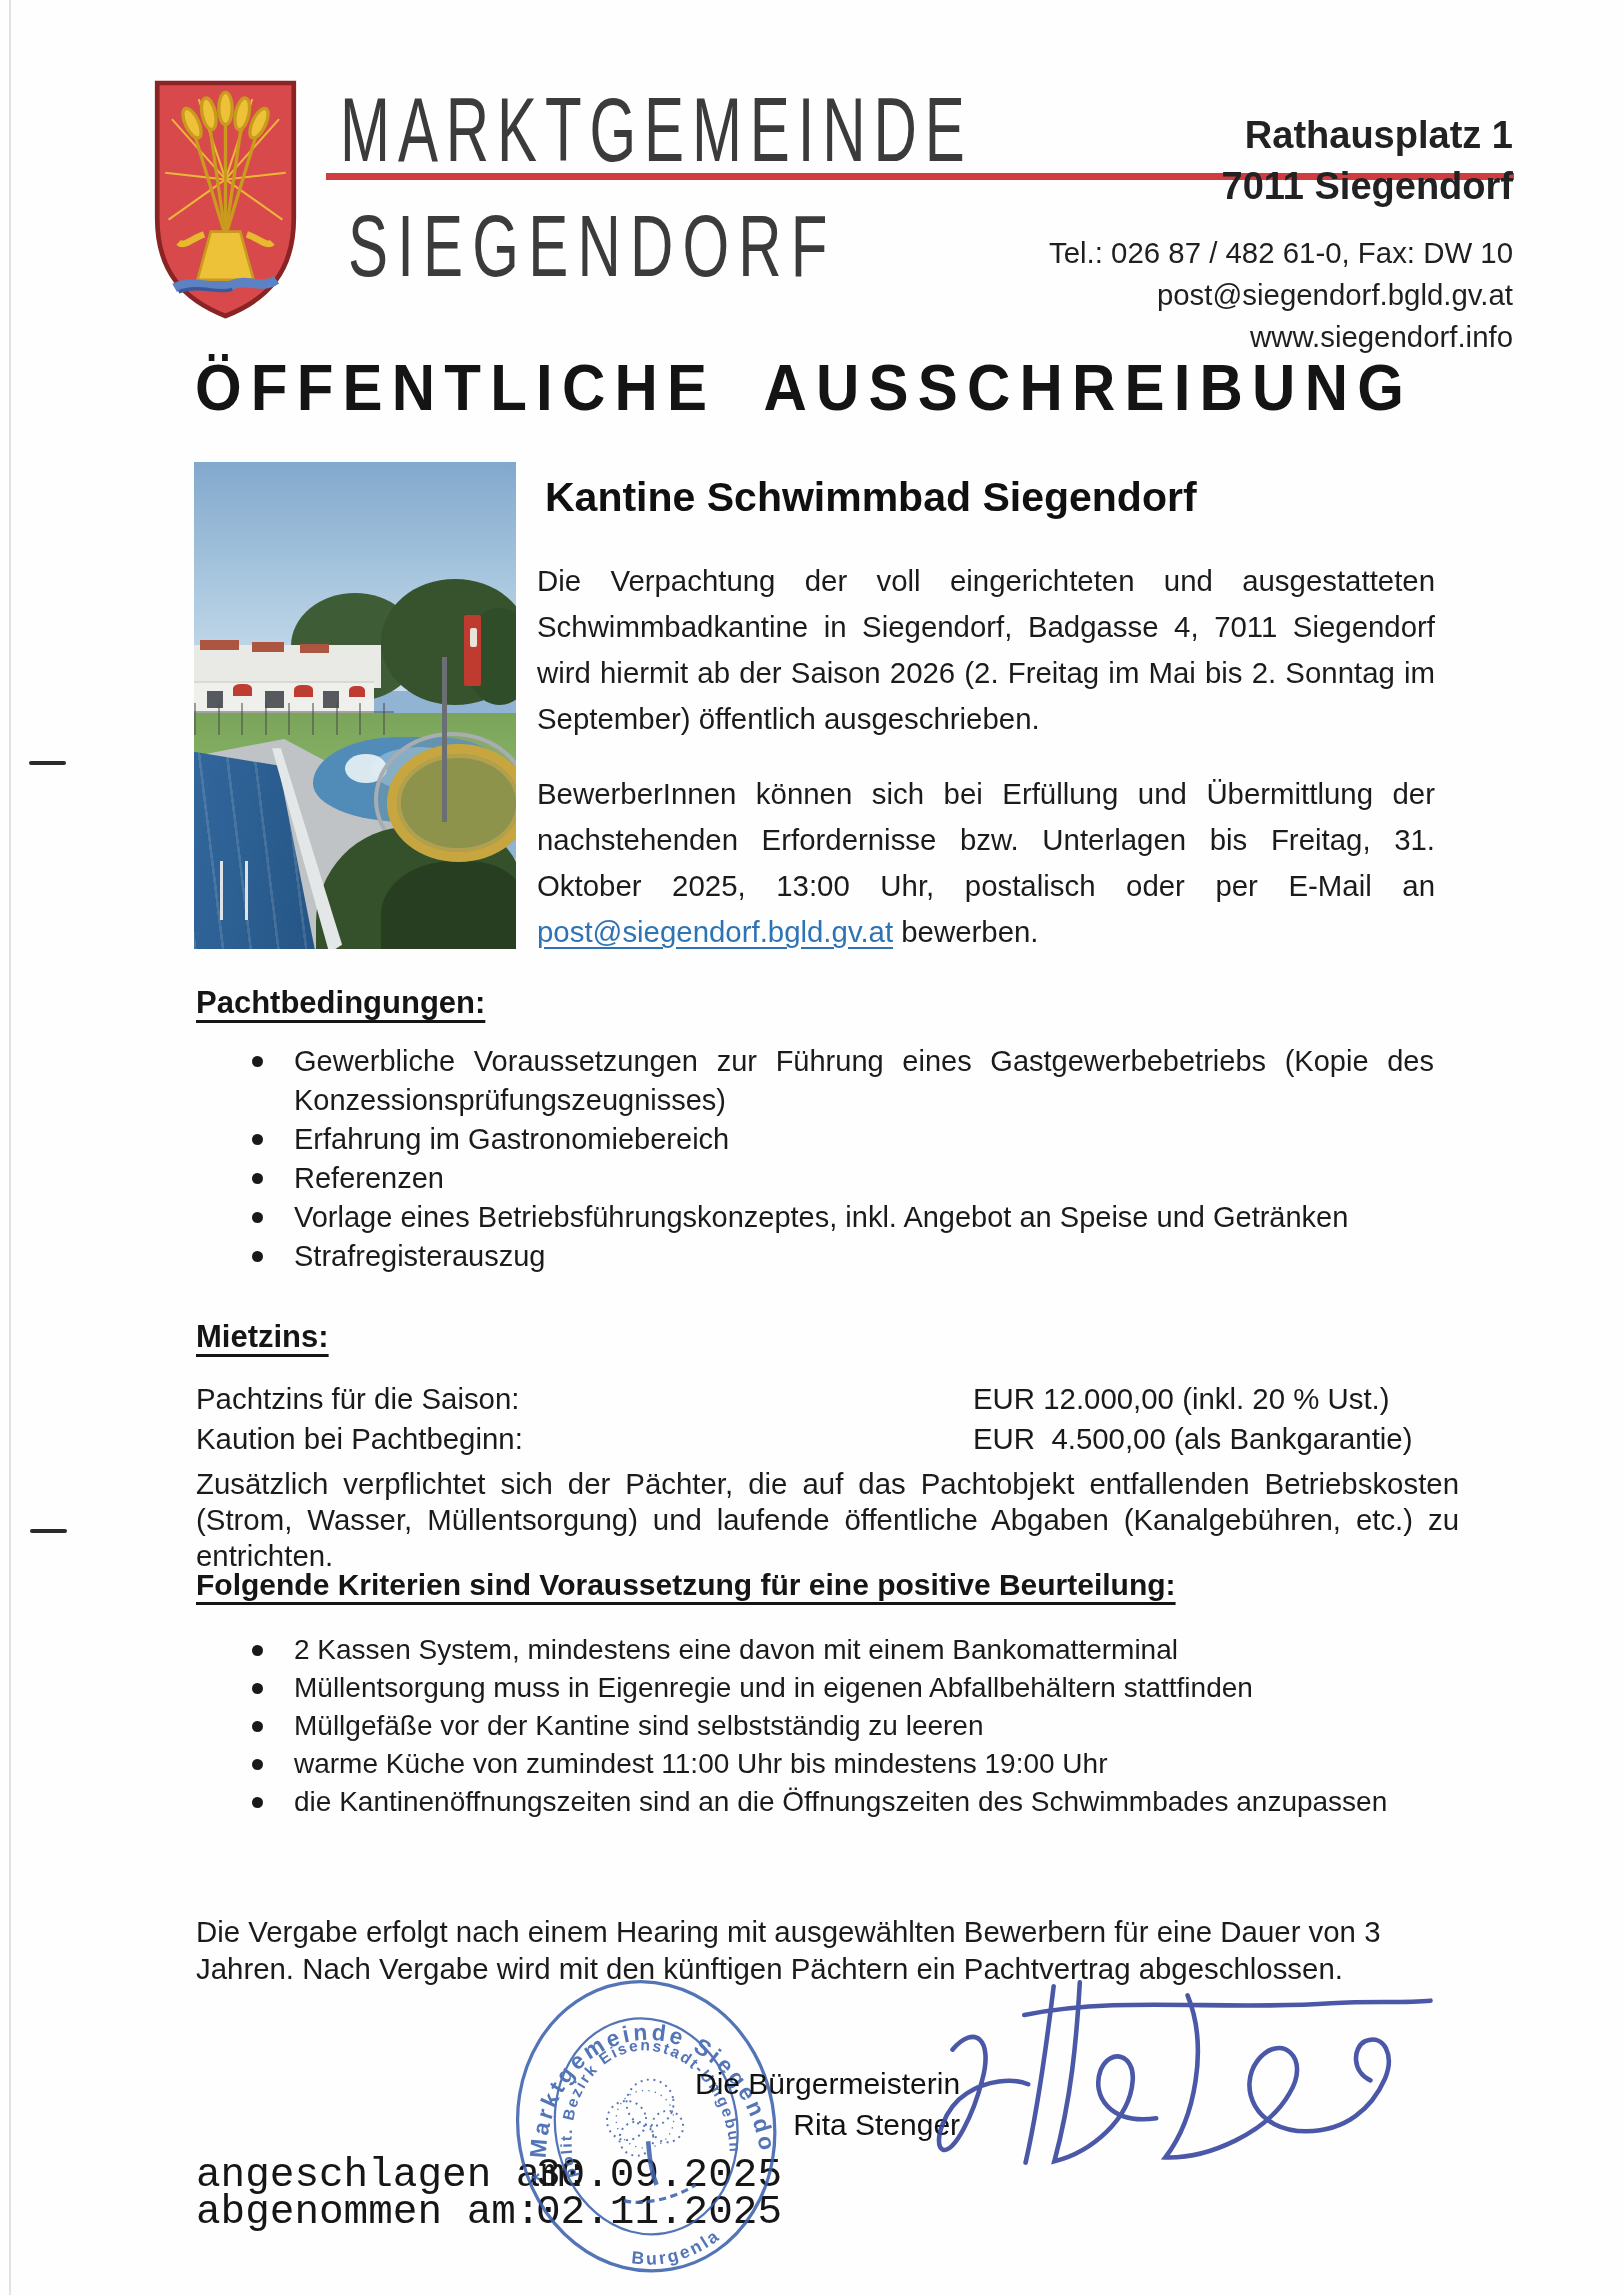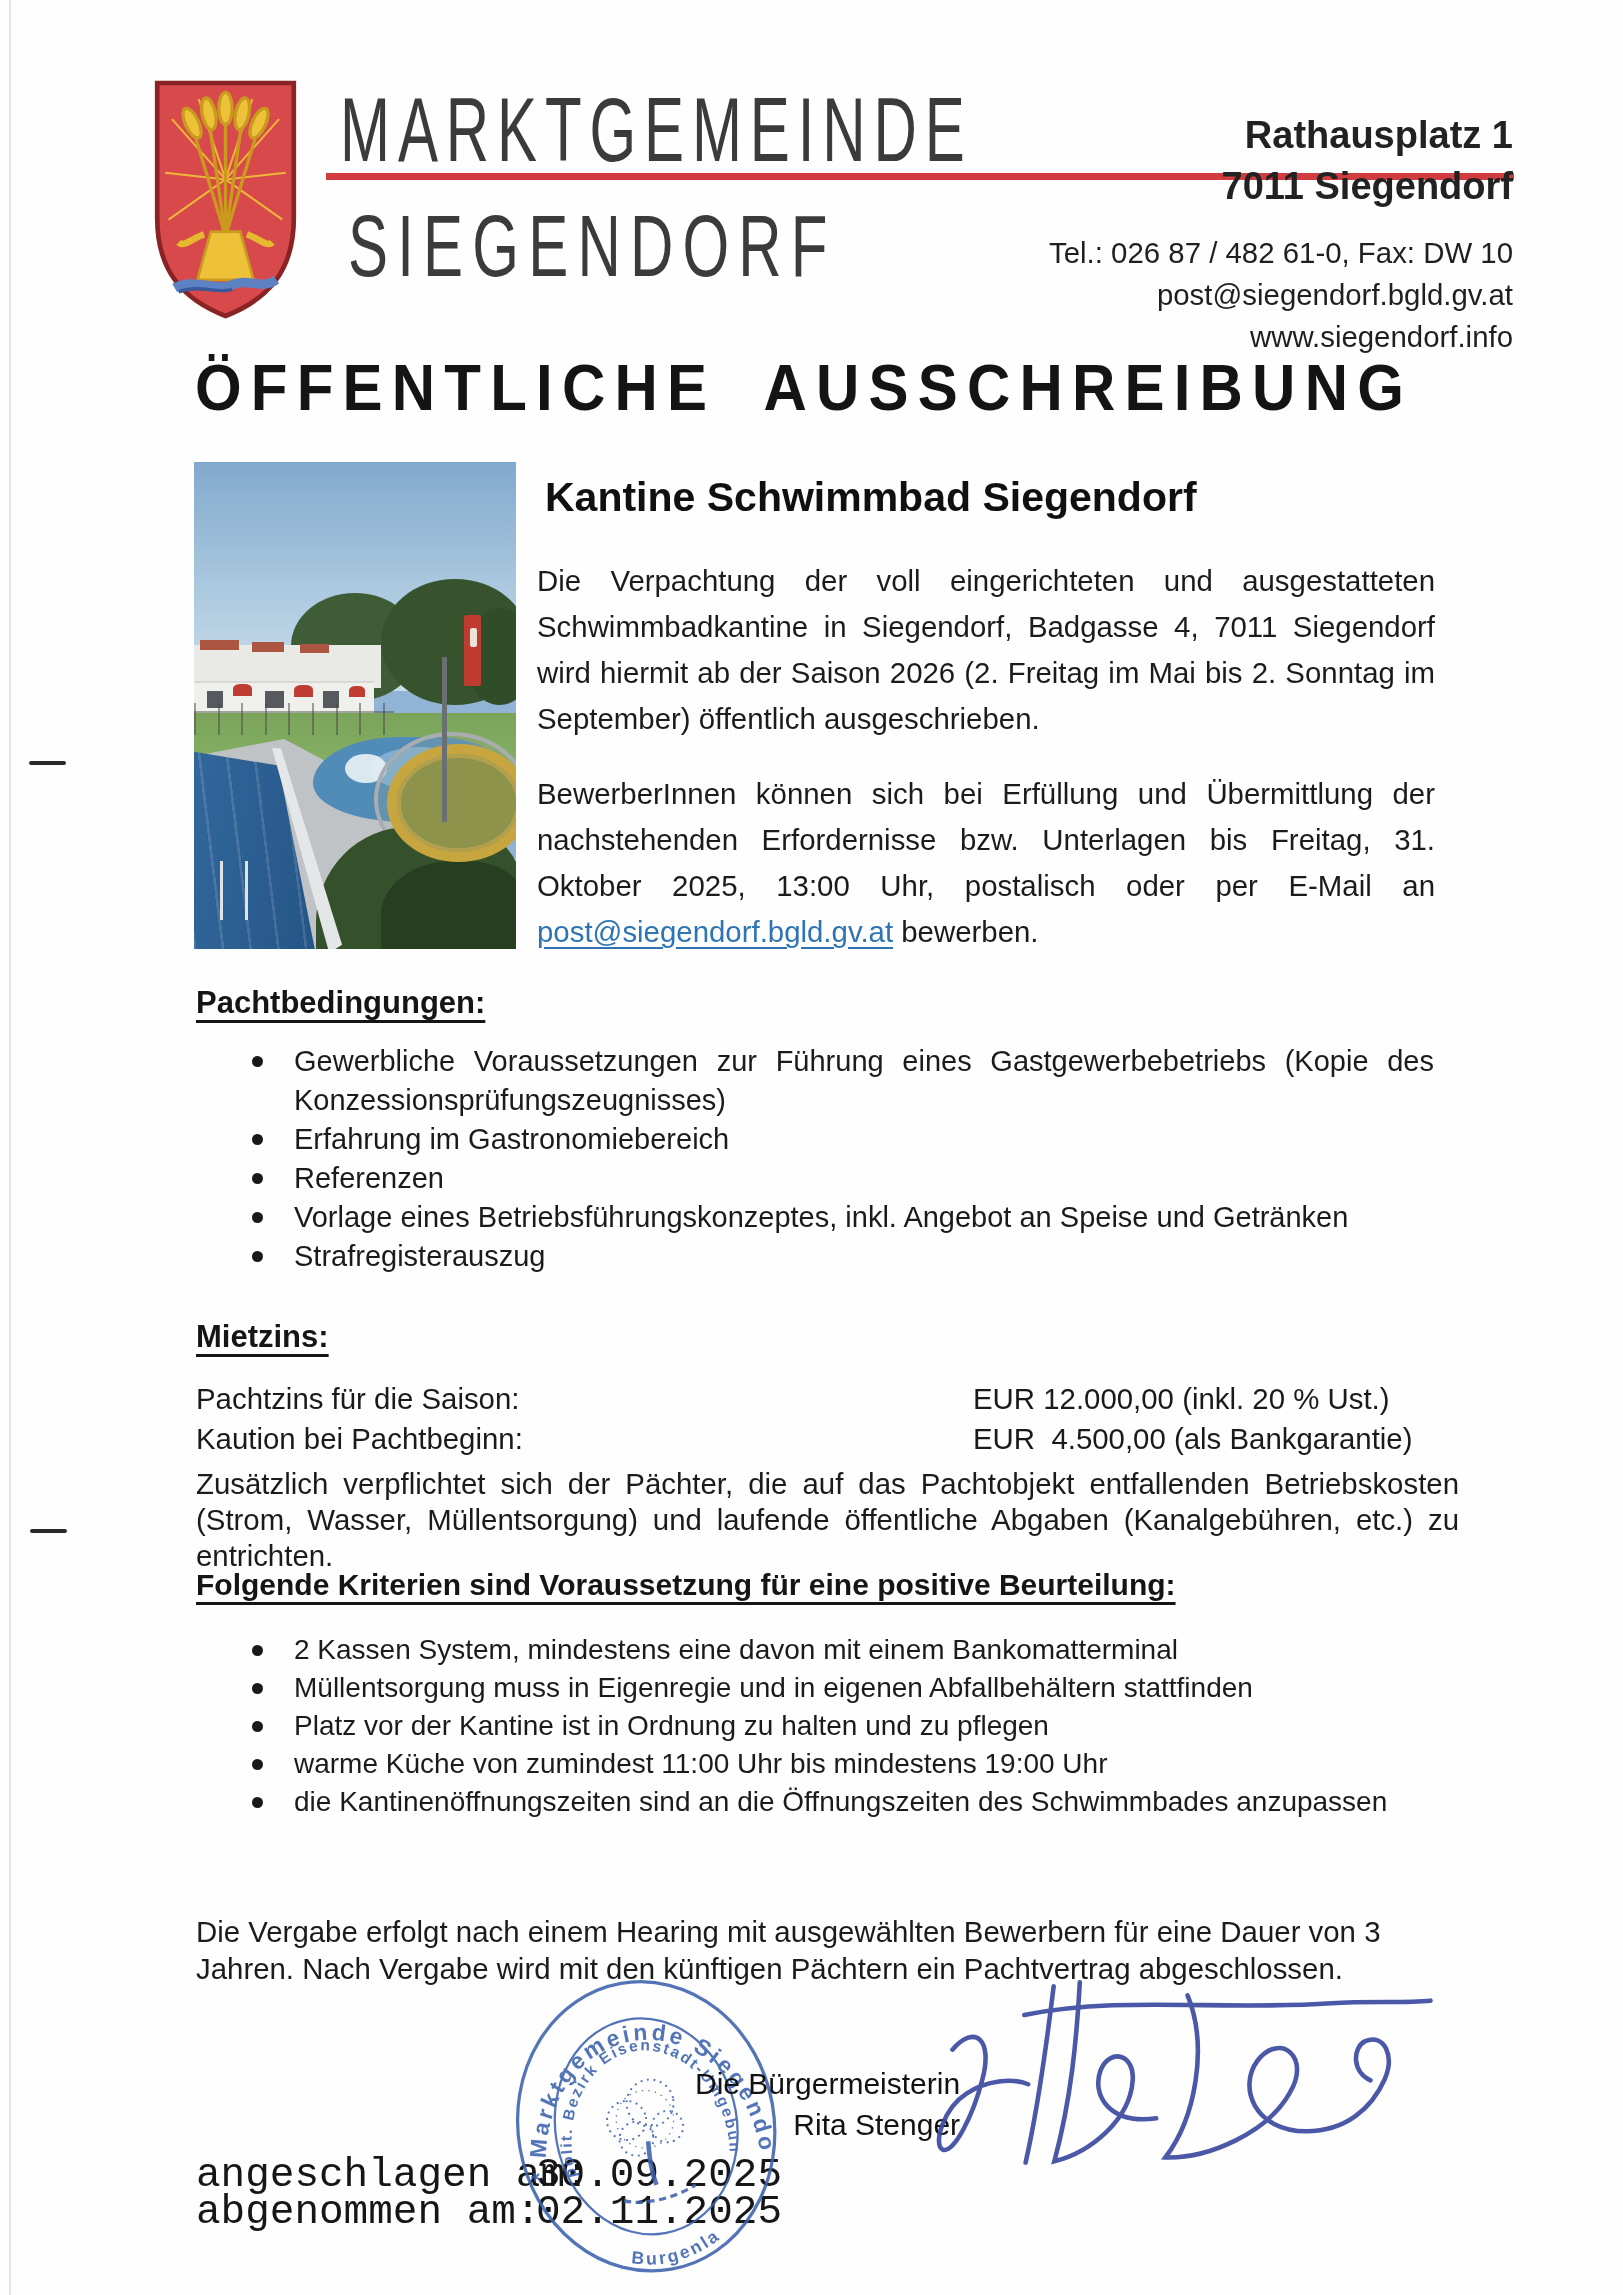--- a/index.html
+++ b/index.html
@@ -229,21 +229,21 @@
     <div class="li">
         <span class="dot"></span>
         <div class="litext">2 Kassen System, mindestens eine davon mit einem Bankomatterminal</div>
       </div>
     <div class="li">
         <span class="dot"></span>
         <div class="litext">Müllentsorgung muss in Eigenregie und in eigenen Abfallbehältern stattfinden</div>
       </div>
     <div class="li">
         <span class="dot"></span>
-        <div class="litext">Platz vor der Kantine ist in Ordnung zu halten und zu pflegen</div>
+        <div class="litext">Müllgefäße vor der Kantine sind selbstständig zu leeren</div>
       </div>
     <div class="li">
         <span class="dot"></span>
         <div class="litext">warme Küche von zumindest 11:00 Uhr bis mindestens 19:00 Uhr</div>
       </div>
     <div class="li">
         <span class="dot"></span>
         <div class="litext">die Kantinenöffnungszeiten sind an die Öffnungszeiten des Schwimmbades anzupassen</div>
       </div>
   </div>

